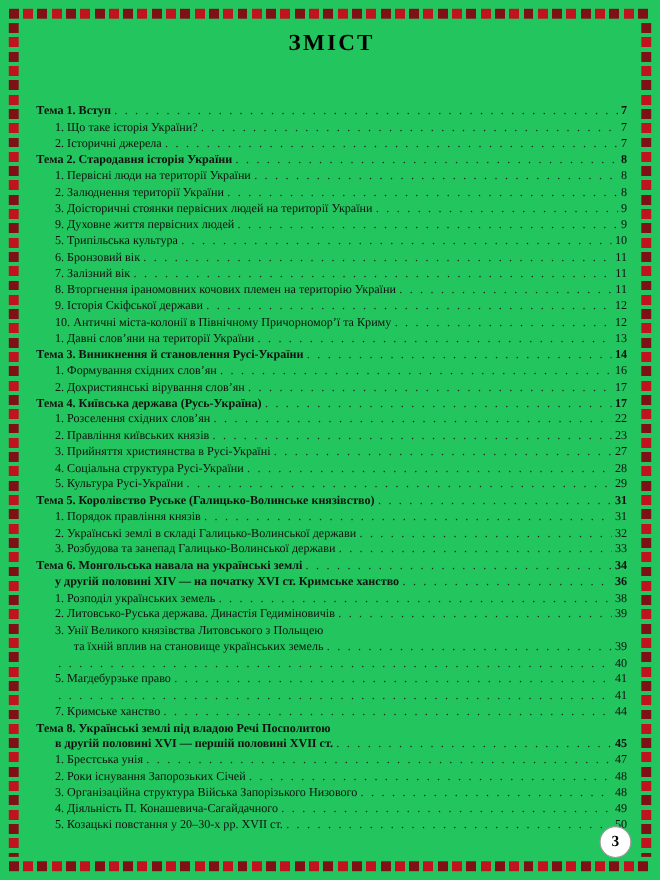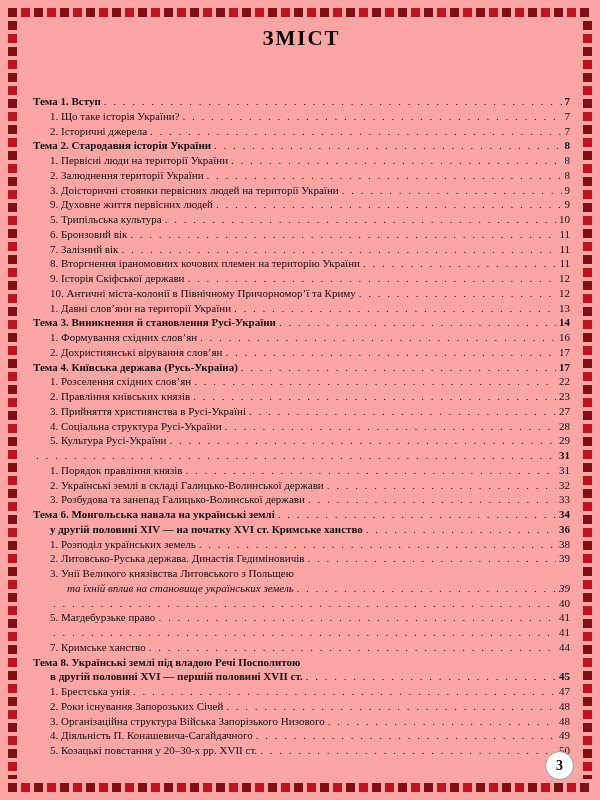--- a/index.html
+++ b/index.html
@@ -1,17 +1,17 @@
 <!DOCTYPE html>
 <html><head>
 <meta charset="utf-8">
 <style>
   html,body{margin:0;padding:0;background:#e8e8e8;}
   .page{
-    position:relative;width:600px;height:800px;background:#fca5a5;
+    position:relative;width:600px;height:800px;background:#22c55e;
     font-family:"Liberation Serif", serif;color:#111;overflow:hidden;
     margin:0 auto;box-sizing:border-box;
   }
   
   .bstrip{position:absolute;}
   .bstrip.h{
     height:9px;left:8px;right:8px;
     background:repeating-linear-gradient(90deg,
       #7f1116 0 9px, transparent 9px 13px,
       #c1121f 13px 22px, transparent 22px 26px);
@@ -33,21 +33,21 @@
     margin:0 0 10px 0;letter-spacing:2px;color:#000;
   }
   .toc{width:100%;margin-top:43px;}
   .row{
     display:flex;align-items:baseline;
     font-size:11px;line-height:14.75px;white-space:nowrap;
   }
   .row.theme{font-weight:bold;}
   .row.sub{padding-left:17px;}
   .row.theme.cont{padding-left:17px;align-items:center;}
-  .row.sub.cont{padding-left:34px;font-style:italic;}
+  .row.sub.cont{padding-left:34px;}
   .label{white-space:nowrap;}
   .dots{
     flex:1;overflow:hidden;white-space:nowrap;
     margin:0 3px;letter-spacing:2px;color:#222;font-weight:normal;
     min-width:8px;
   }
   .pagenum{white-space:nowrap;}
 
   .badge{
     position:absolute;right:26px;bottom:20px;width:27px;height:27px;
@@ -182,20 +182,21 @@
           <span class="label">4. Соціальна структура Русі-України</span>
           <span class="dots">. . . . . . . . . . . . . . . . . . . . . . . . . . . . . . . . . . . . . . . . . . . . . . . . . . . . . . . . . . . . . . . . . . . . . . . . . . . . . . . . . . . . . . . . . . </span>
           <span class="pagenum">28</span>
         </div>
         <div class="row sub">
           <span class="label">5. Культура Русі-України</span>
           <span class="dots">. . . . . . . . . . . . . . . . . . . . . . . . . . . . . . . . . . . . . . . . . . . . . . . . . . . . . . . . . . . . . . . . . . . . . . . . . . . . . . . . . . . . . . . . . . </span>
           <span class="pagenum">29</span>
         </div>
         <div class="row theme">
+          <span class="label">Тема 5. Королівство Руське (Галицько-Волинське князівство)</span>
           <span class="dots">. . . . . . . . . . . . . . . . . . . . . . . . . . . . . . . . . . . . . . . . . . . . . . . . . . . . . . . . . . . . . . . . . . . . . . . . . . . . . . . . . . . . . . . . . . </span>
           <span class="pagenum">31</span>
         </div>
         <div class="row sub">
           <span class="label">1. Порядок правління князів</span>
           <span class="dots">. . . . . . . . . . . . . . . . . . . . . . . . . . . . . . . . . . . . . . . . . . . . . . . . . . . . . . . . . . . . . . . . . . . . . . . . . . . . . . . . . . . . . . . . . . </span>
           <span class="pagenum">31</span>
         </div>
         <div class="row sub">
           <span class="label">2. Українські землі в складі Галицько-Волинської держави</span>

